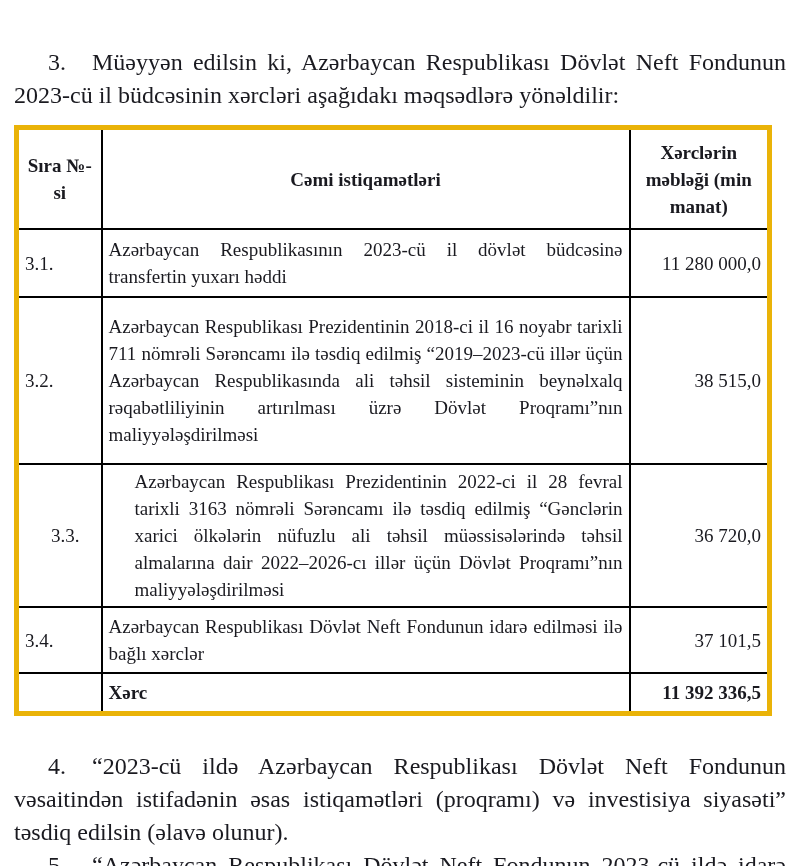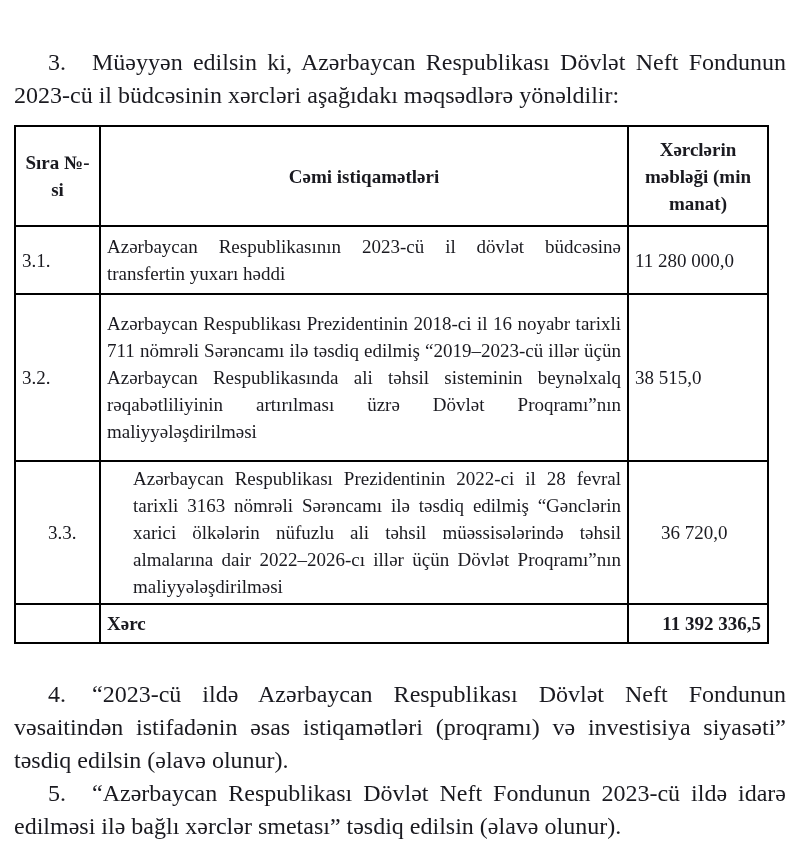--- a/index.html
+++ b/index.html
@@ -26,40 +26,40 @@
     text-indent: 0;
   }
   .para-3 { margin-bottom: 13px; }
   .para-4 { margin-top: 34px; }
   .para-5 { margin-top: 0; }
 
   table.expense-table {
     border-collapse: collapse;
     width: 753px;
     table-layout: fixed;
-    border: 1px solid #eab308;
+    border: 5px solid #eab308;
   }
   table.expense-table th,
   table.expense-table td {
     border: 2px solid #000000;
     font-size: 19px;
     line-height: 27px;
     vertical-align: middle;
     padding: 3px 6px;
     overflow: hidden;
   }
   col.c-no  { width: 85px; }
   col.c-dir { width: 528px; }
   col.c-amt { width: 140px; }
 
   th { font-weight: bold; text-align: center; height: 92px; padding: 3px 8px; }
 
   td.cell-no  { text-align: left; padding-left: 20px; }
   td.cell-dir { text-align: justify; padding-left: 9px; padding-right: 6px; }
-  td.cell-amt { text-align: left; }
+  td.cell-amt { text-align: right; }
   td.cell-amt-right { text-align: right; padding-right: 11px; }
 
   tr.row-31 td { height: 60px; }
   tr.row-32 td { height: 159px; }
   tr.row-33 td { height: 133px; padding-left: 32px; }
   tr.row-34 td { height: 58px; }
   tr.row-total td { height: 31px; font-weight: bold; }
   tr.row-total td.cell-dir { text-align: left; }
 </style>
 </head>
@@ -87,20 +87,25 @@
   <tr class="row-32">
     <td class="cell-no">3.2.</td>
     <td class="cell-dir">Azərbaycan Respublikası Prezidentinin 2018-ci il 16 noyabr tarixli 711 nömrəli Sərəncamı ilə təsdiq edilmiş “2019–2023-cü illər üçün Azərbaycan Respublikasında ali təhsil sisteminin beynəlxalq rəqabətliliyinin artırılması üzrə Dövlət Proqramı”nın maliyyələşdirilməsi</td>
     <td class="cell-amt">38 515,0</td>
   </tr>
   <tr class="row-33">
     <td class="cell-no">3.3.</td>
     <td class="cell-dir">Azərbaycan Respublikası Prezidentinin 2022-ci il 28 fevral tarixli 3163 nömrəli Sərəncamı ilə təsdiq edilmiş “Gənclərin xarici ölkələrin nüfuzlu ali təhsil müəssisələrində təhsil almalarına dair 2022–2026-cı illər üçün Dövlət Proqramı”nın maliyyələşdirilməsi</td>
     <td class="cell-amt">36 720,0</td>
   </tr>
+  <tr class="row-34">
+    <td class="cell-no">3.4.</td>
+    <td class="cell-dir">Azərbaycan Respublikası Dövlət Neft Fondunun idarə edilməsi ilə bağlı xərclər</td>
+    <td class="cell-amt cell-amt-right">37 101,5</td>
+  </tr>
   <tr class="row-total">
     <td class="cell-no"></td>
     <td class="cell-dir">Xərc</td>
     <td class="cell-amt cell-amt-right">11 392 336,5</td>
   </tr>
 </tbody>
   </table>
 
 <p class="para para-4"><span class="pnum">4.</span><span>“2023-cü ildə Azərbaycan Respublikası Dövlət Neft Fondunun vəsaitindən istifadənin əsas istiqamətləri (proqramı) və investisiya siyasəti” təsdiq edilsin (əlavə olunur).</span></p>
 

